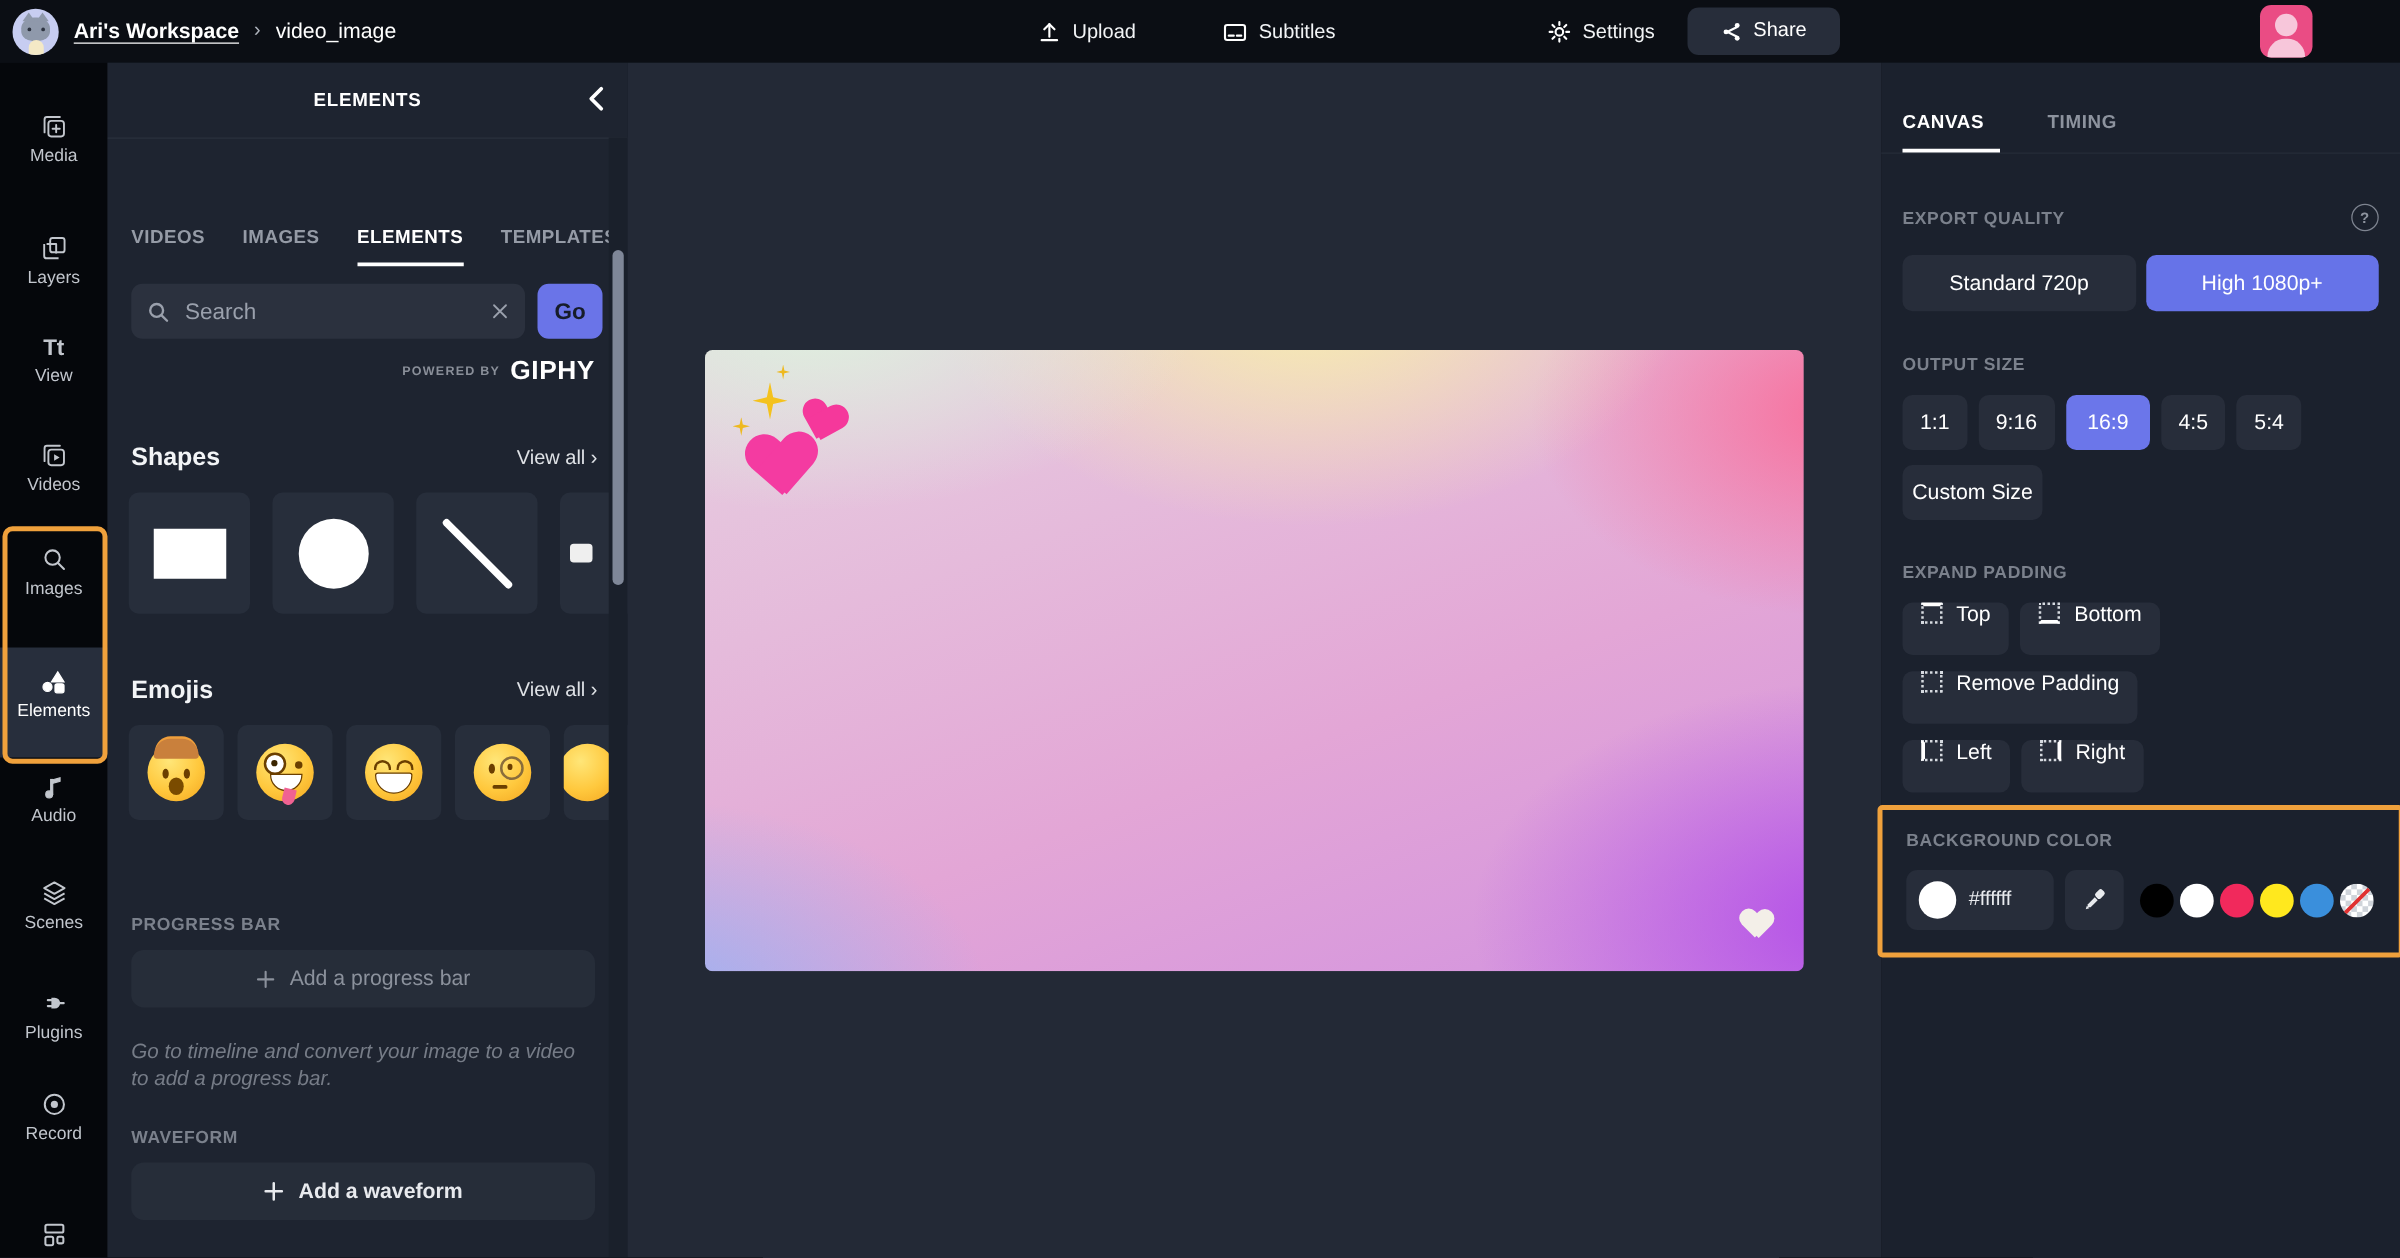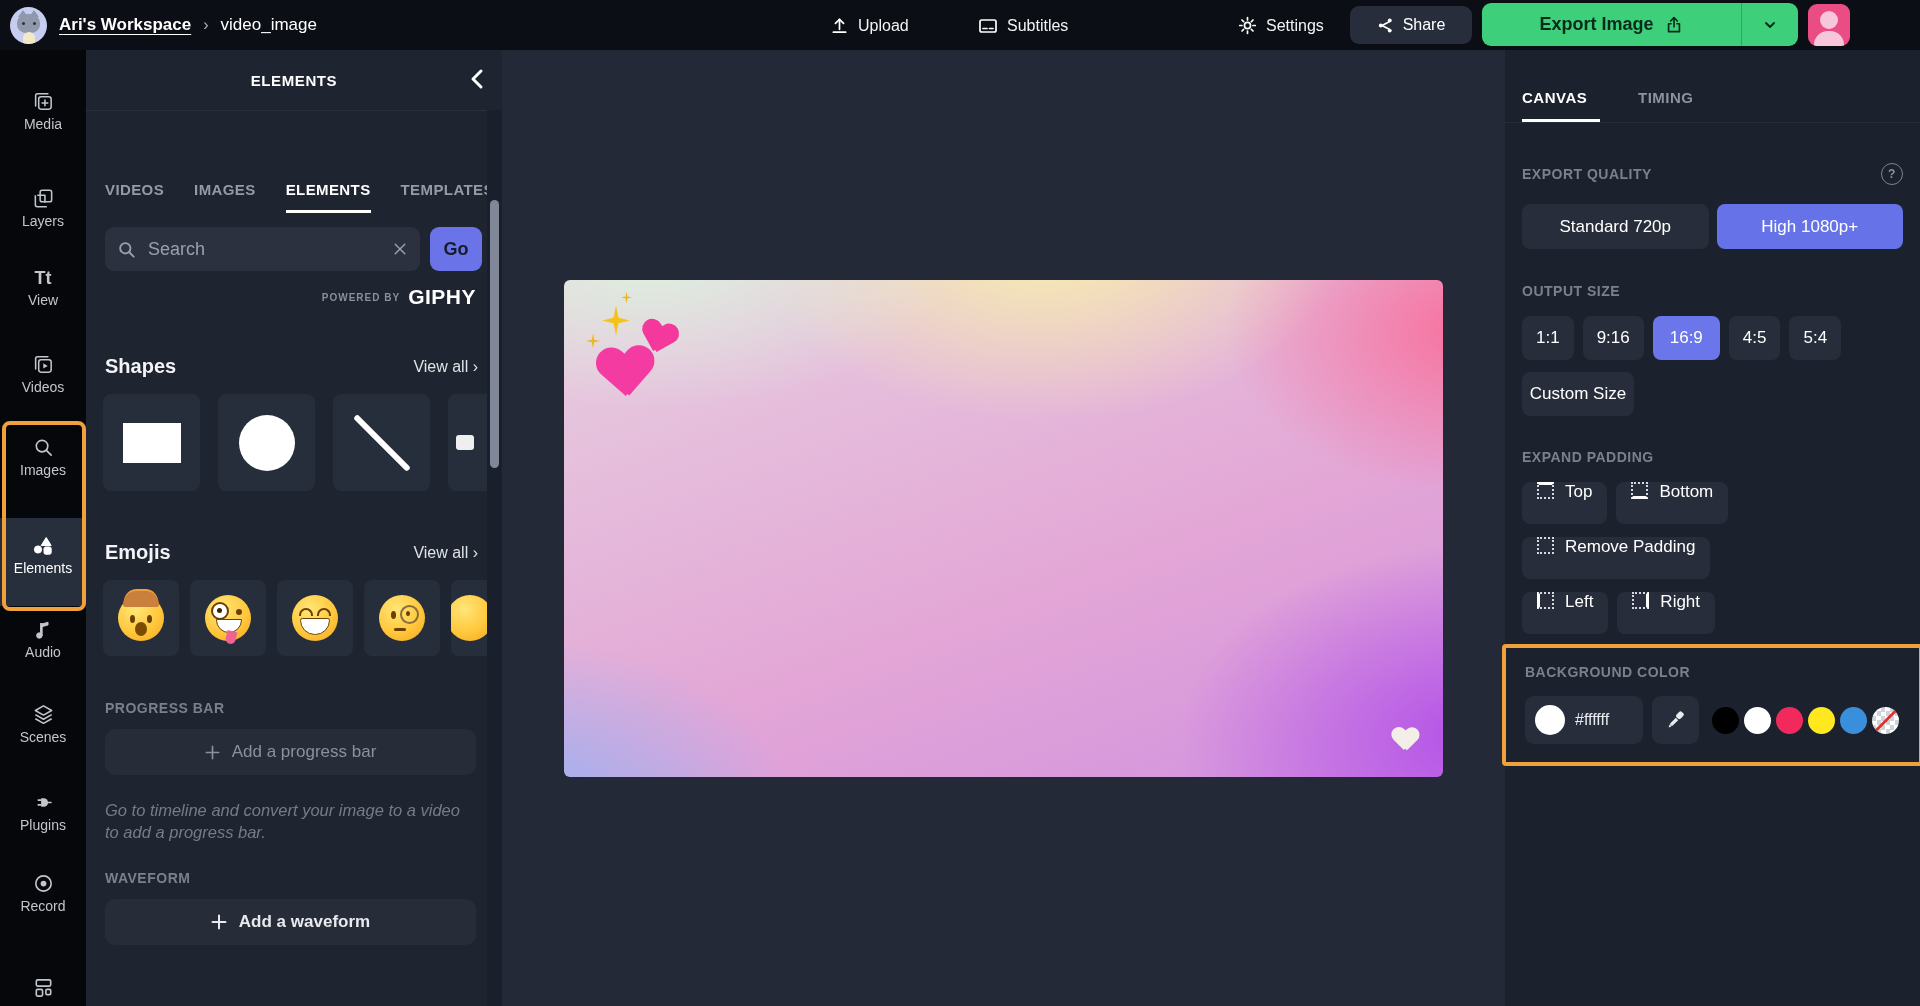--- a/index.html
+++ b/index.html
@@ -82,21 +82,21 @@
   .e.r2{right:9px;top:14px;width:6px;height:6px;}
   .smile{width:24px;height:12px;background:#fff;border-radius:0 0 22px 22px;bottom:8px;left:11px;border:1.5px solid #6b3f00;}
   .tng{width:10px;height:13px;background:#f06292;border-radius:0 0 8px 8px;bottom:-3px;left:21px;transform:rotate(14deg);}
   .arc{width:10px;height:6px;border:2.4px solid #6b3f00;border-bottom:none;border-radius:10px 10px 0 0;top:13px;}
   .arc.l{left:7px}.arc.r{right:7px}
   .grinm{width:28px;height:15px;background:#fff;border-radius:4px 4px 26px 26px;bottom:6px;left:8px;border:1.5px solid #6b3f00;}
   .mono{width:15px;height:15px;border:2.4px solid #8a6d3b;border-radius:50%;top:10px;right:6px;}
   .mono::after{content:"";position:absolute;left:4px;top:4px;width:4px;height:5px;border-radius:50%;background:#6b3f00;}
   .flat{width:12px;height:3px;background:#6b3f00;border-radius:2px;bottom:10px;left:15px;}
   .f-part{margin-left:-38px;}
-  .mini-head{font-size:14px;font-weight:700;letter-spacing:.5px;color:#7b818c;margin:44px 0 0 19px;}
+  .mini-head{font-size:14px;font-weight:700;letter-spacing:.5px;color:#7b818c;margin:75px 0 0 19px;}
   .mini-head.wf{margin-top:26px;}
   .addbtn{margin:13px 26px 0 19px;height:46px;background:#262d39;border-radius:10px;display:flex;align-items:center;justify-content:center;gap:12px;font-size:17px;cursor:pointer;}
   .addbtn.dim{color:#8b919c;}
   .addbtn.lit{color:#e8eaee;font-weight:700;}
   .note{margin:24px 30px 0 19px;font-style:italic;font-size:16.5px;line-height:1.35;color:#767c87;}
   .scroll-track{position:absolute;right:0;top:60px;bottom:0;width:15px;background:#1a202b;}
   .scroll-thumb{position:absolute;right:3px;top:150px;width:9px;height:268px;border-radius:5px;background:#7f8798;cursor:grab;}
 
   
   .stage{flex:1;background:#232936;display:flex;align-items:center;justify-content:center;position:relative;}
@@ -219,39 +219,20 @@
             <circle cx="4.5" cy="10" r="2.3"></circle>
             <circle cx="15" cy="4" r="2.3"></circle>
             <circle cx="15" cy="16" r="2.3"></circle>
             <path d="M5.5 9l9-4.5.9 1.8-9 4.5z"></path>
             <path d="M5.5 11l9 4.5.9-1.8-9-4.5z"></path>
           </svg>
       </span>
       <span>Share</span>
     </div>
 
-    <div class="export-btn">
-      <div class="export-main">
-        <span>Export Image</span>
-        <span>
-          <svg width="20" height="20" viewBox="0 0 24 24" fill="none" stroke="#0b2b1a" stroke-width="2" stroke-linecap="round" stroke-linejoin="round">
-              <path d="M12 14V3.5"></path>
-              <path d="M8 7.2L12 3.2l4 4"></path>
-              <path d="M8.5 10.5H5.5v9.5h13v-9.5h-3"></path>
-            </svg>
-        </span>
-      </div>
-      <div class="export-caret">
-        <span>
-          <svg width="16" height="16" viewBox="0 0 20 20" fill="none" stroke="#0b2b1a" stroke-width="2.4" stroke-linecap="round" stroke-linejoin="round">
-              <path d="M5 7.5l5 5 5-5"></path>
-            </svg>
-        </span>
-      </div>
-    </div>
 
     <div class="profile">
       <div class="p-head"></div>
         <div class="p-body"></div>
     </div>
   </header>
 
   <div class="body">
 
     <nav class="rail">

